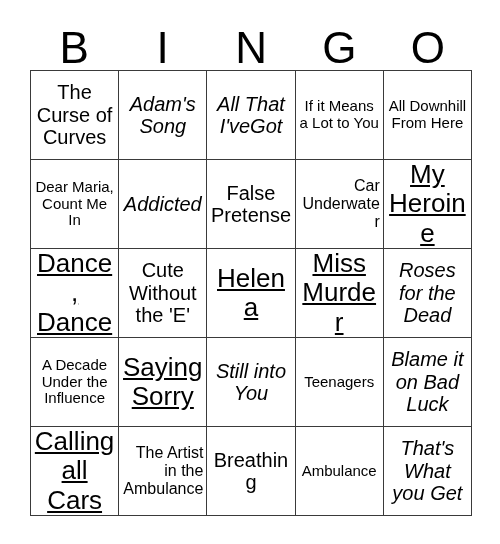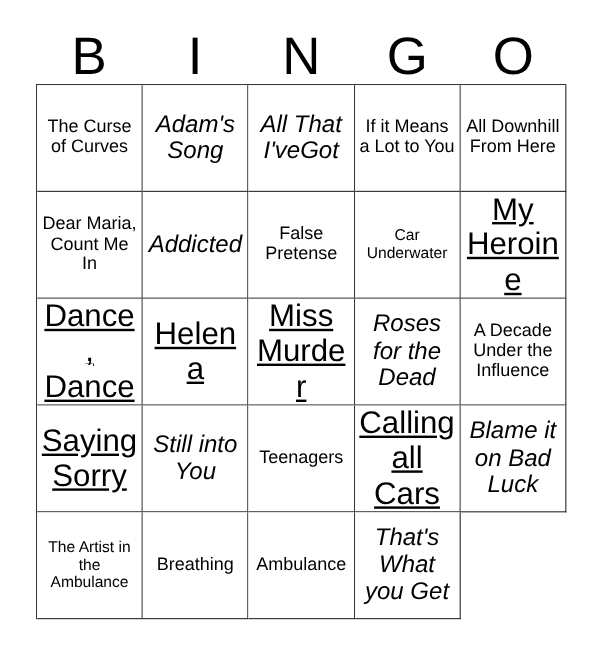--- a/index.html
+++ b/index.html
@@ -66,23 +66,23 @@
     background: #ffffff;
   }
   .bingo-cell .cell-text {
     display: block;
     width: 100%;
     word-wrap: break-word;
   }
   
   .bingo-cell[data-size="xl"]  { font-size: 26px; text-decoration: underline; }
   .bingo-cell[data-size="lg"]  { font-size: 20px; font-style: italic; }
-  .bingo-cell[data-size="md"]  { font-size: 15px; }
+  .bingo-cell[data-size="md"]  { font-size: 20px; }
   .bingo-cell[data-size="sm"]  { font-size: 15px; align-items: center; }
-  .bingo-cell[data-size="xs"]  { font-size: 13px; }
+  .bingo-cell[data-size="xs"]  { font-size: 16px; text-align: right; }
 </style>
 </head>
 <body>
 
 <div id="bingo-card">
 
   <div id="bingo-header">
     <div class="header-letter">B</div>
     <div class="header-letter">I</div>
     <div class="header-letter">N</div>
@@ -120,20 +120,23 @@
     <div class="bingo-cell" data-size="xs">
         <span class="cell-text">Car Underwater</span>
       </div>
     <div class="bingo-cell" data-size="xl">
         <span class="cell-text">My Heroine</span>
       </div>
 
     <div class="bingo-cell" data-size="xl">
         <span class="cell-text">Dance, Dance</span>
       </div>
+    <div class="bingo-cell" data-size="md">
+        <span class="cell-text">Cute Without the 'E'</span>
+      </div>
     <div class="bingo-cell" data-size="xl">
         <span class="cell-text">Helena</span>
       </div>
     <div class="bingo-cell" data-size="xl">
         <span class="cell-text">Miss Murder</span>
       </div>
     <div class="bingo-cell" data-size="lg">
         <span class="cell-text">Roses for the Dead</span>
       </div>
 
@@ -142,26 +145,26 @@
       </div>
     <div class="bingo-cell" data-size="xl">
         <span class="cell-text">Saying Sorry</span>
       </div>
     <div class="bingo-cell" data-size="lg">
         <span class="cell-text">Still into You</span>
       </div>
     <div class="bingo-cell" data-size="sm">
         <span class="cell-text">Teenagers</span>
       </div>
+    <div class="bingo-cell" data-size="lg">
+        <span class="cell-text">Blame it on Bad Luck</span>
+      </div>
+
     <div class="bingo-cell" data-size="xl">
         <span class="cell-text">Calling all Cars</span>
-      </div>
-
-    <div class="bingo-cell" data-size="lg">
-        <span class="cell-text">Blame it on Bad Luck</span>
       </div>
     <div class="bingo-cell" data-size="xs">
         <span class="cell-text">The Artist in the Ambulance</span>
       </div>
     <div class="bingo-cell" data-size="md">
         <span class="cell-text">Breathing</span>
       </div>
     <div class="bingo-cell" data-size="sm">
         <span class="cell-text">Ambulance</span>
       </div>

